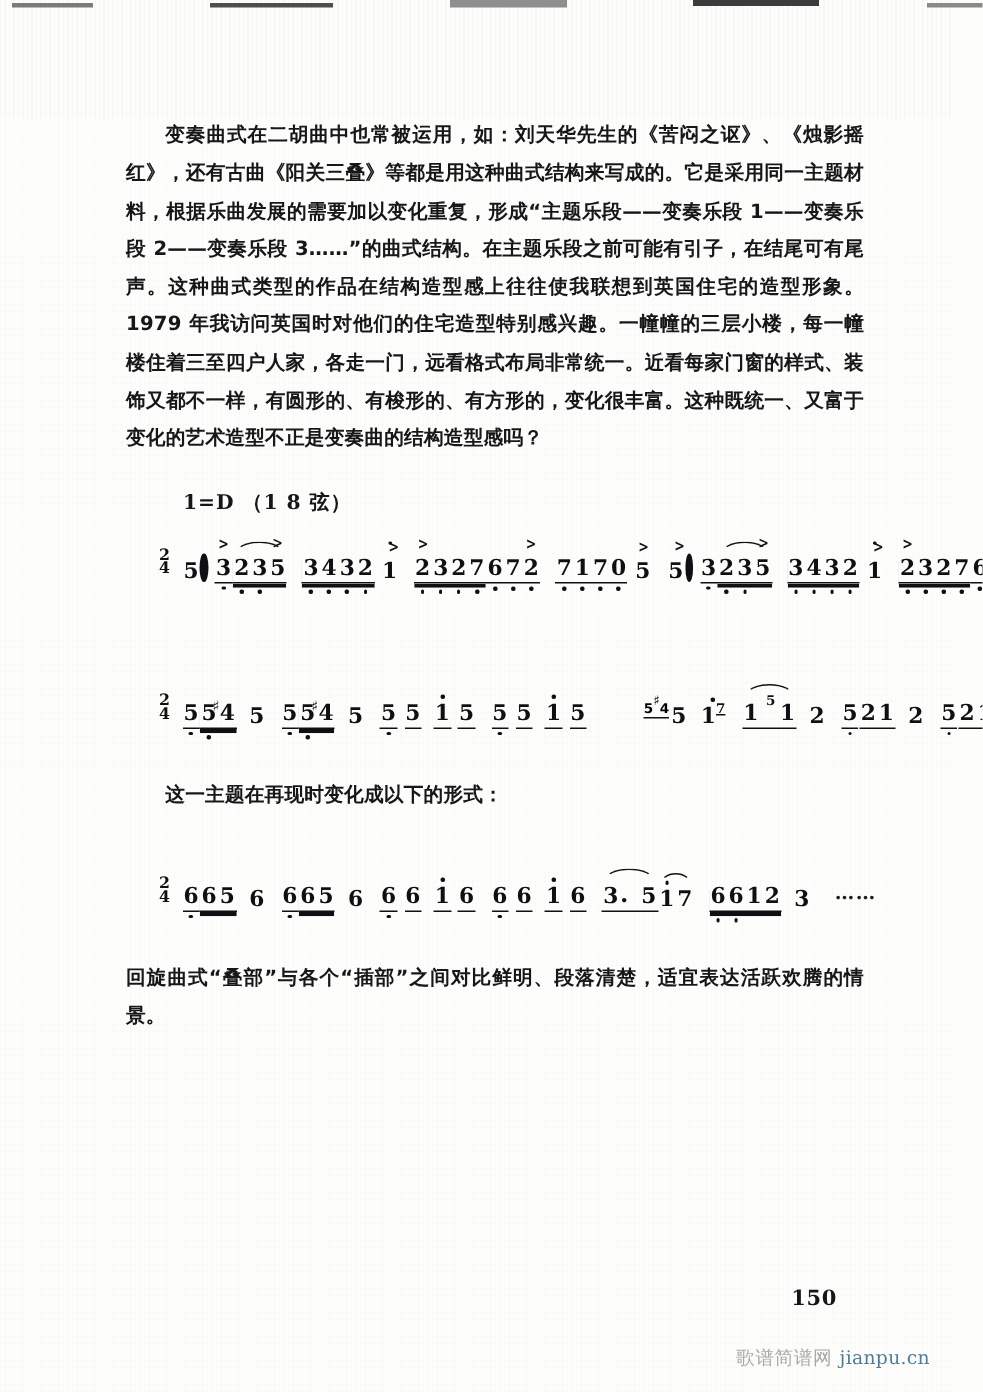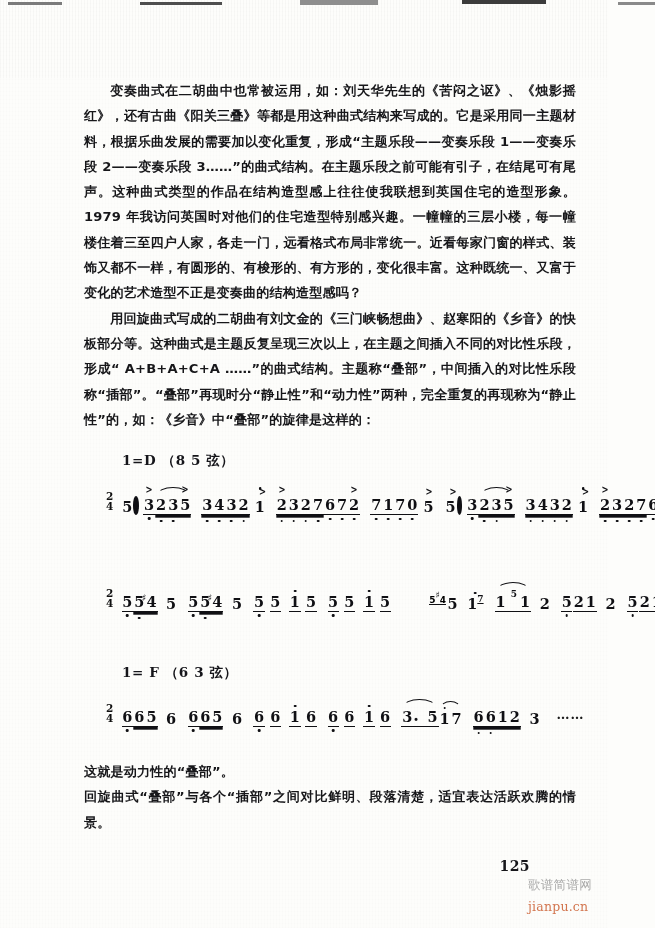--- a/index.html
+++ b/index.html
@@ -59,20 +59,21 @@
     height: 3px;
     background: #6d6d6d;
   }
 
   
   .page {
     position: absolute;
     left: 0; top: 0;
     width: 608px;
     height: 928px;
+    padding-left: 28px;
   }
 
   .content {
     position: absolute;
     left: 84px;
     top: 78px;
     width: 492px;
   }
 
   
@@ -325,32 +326,31 @@
 
   
   .watermark {
     position: absolute;
     right: 16px;
     bottom: 14px;
     display: flex;
     align-items: baseline;
     gap: 5px;
     opacity: .72;
-    flex-direction: column;
   }
   .watermark .wm-cn {
     font-family: "DejaVu Sans", "Liberation Sans", sans-serif;
     font-size: 12.5px;
     color: #8a8a8a;
     letter-spacing: .3px;
   }
   .watermark .wm-url {
     font-family: "DejaVu Serif", "Liberation Serif", serif;
     font-size: 12.5px;
-    color: #c2410c;
+    color: #0c4a6e;
     letter-spacing: .2px;
   }
 </style>
 </head>
 <body>
 
 <div class="page">
 
   <div class="paper-grain"></div>
   <div class="grain-top"></div>
@@ -360,28 +360,27 @@
     <i style="left:140px;width:82px;  background:#4e4e4e;"></i>
     <i style="left:300px;width:78px;  background:#8e8e8e; height:5px; top:0;"></i>
     <i style="left:462px;width:84px;  background:#3c3c3c; height:4px; top:0;"></i>
     <i style="left:618px;width:74px;  background:#8a8a8a;"></i>
   </div>
 
   <div class="content">
 
     <p class="para">变奏曲式在二胡曲中也常被运用，如：刘天华先生的《苦闷之讴》、《烛影摇红》，还有古曲《阳关三叠》等都是用这种曲式结构来写成的。它是采用同一主题材料，根据乐曲发展的需要加以变化重复，形成“主题乐段——变奏乐段 1——变奏乐段 2——变奏乐段 3……”的曲式结构。在主题乐段之前可能有引子，在结尾可有尾声。这种曲式类型的作品在结构造型感上往往使我联想到英国住宅的造型形象。 1979 年我访问英国时对他们的住宅造型特别感兴趣。一幢幢的三层小楼，每一幢楼住着三至四户人家，各走一门，远看格式布局非常统一。近看每家门窗的样式、装饰又都不一样，有圆形的、有梭形的、有方形的，变化很丰富。这种既统一、又富于变化的艺术造型不正是变奏曲的结构造型感吗？</p>
 
-    <p class="para">用回旋曲式写成的二胡曲有刘文金的《三门峡畅想曲》、赵寒阳的《乡音》的快板部分等。这种曲式是主题反复呈现三次以上，在主题之间插入不同的对比性乐段，形成“ A+B+A+C+A ……”的曲式结构。主题称“叠部”，中间插入的对比性乐段称“插部”。“叠部”再现时分“静止性”和“动力性”两种，完全重复的再现称为“静止性”的，如：《乡音》中“叠部”的旋律是这样的：</p>
 
     <div class="gap-md"></div>
 
     <div class="music-block">
       <div class="key-sig">
         <span>1</span><span>=</span><span>D</span>
-        <span>（8 5 弦）</span>
+        <span>（1 8 弦）</span>
       </div>
 
       <div class="staff">
         <span class="timesig">
           <span>2</span>
           <span>4</span>
         </span>
         <span class="barline start"></span>
 
         <span class="measure">
@@ -561,29 +560,25 @@
               <span class="note">1</span>
             </span>
           <span class="note sp2">2</span>
         </span>
         <span class="barline"></span>
       </div>
     </div>
 
     <div class="gap-lg"></div>
 
+    <p class="para">这一主题在再现时变化成以下的形式：</p>
 
     <div class="gap-md"></div>
 
     <div class="music-block">
-      <div class="key-sig">
-        <span>1</span><span>=</span>
-        <span>F</span>
-        <span>（6 3 弦）</span>
-      </div>
 
       <div class="staff">
         <span class="timesig">
           <span>2</span>
           <span>4</span>
         </span>
         <span class="barline start"></span>
 
         <span class="measure">
           <span class="note b1 dot-low">6</span>
@@ -645,25 +640,24 @@
           <span class="note sp2">3</span>
         </span>
         <span class="barline"></span>
 
         <span class="tail-ellipsis">……</span>
       </div>
     </div>
 
     <div class="gap-lg"></div>
 
-    <p class="para noindent">这就是动力性的“叠部”。</p>
     <p class="para noindent">回旋曲式“叠部”与各个“插部”之间对比鲜明、段落清楚，适宜表达活跃欢腾的情景。</p>
 
   </div>
 
-  <div class="page-number">125</div>
+  <div class="page-number">150</div>
 
   <div class="watermark">
     <span class="wm-cn">歌谱简谱网</span>
     <span class="wm-url">jianpu.cn</span>
   </div>
 
 </div>
 
 </body></html>

